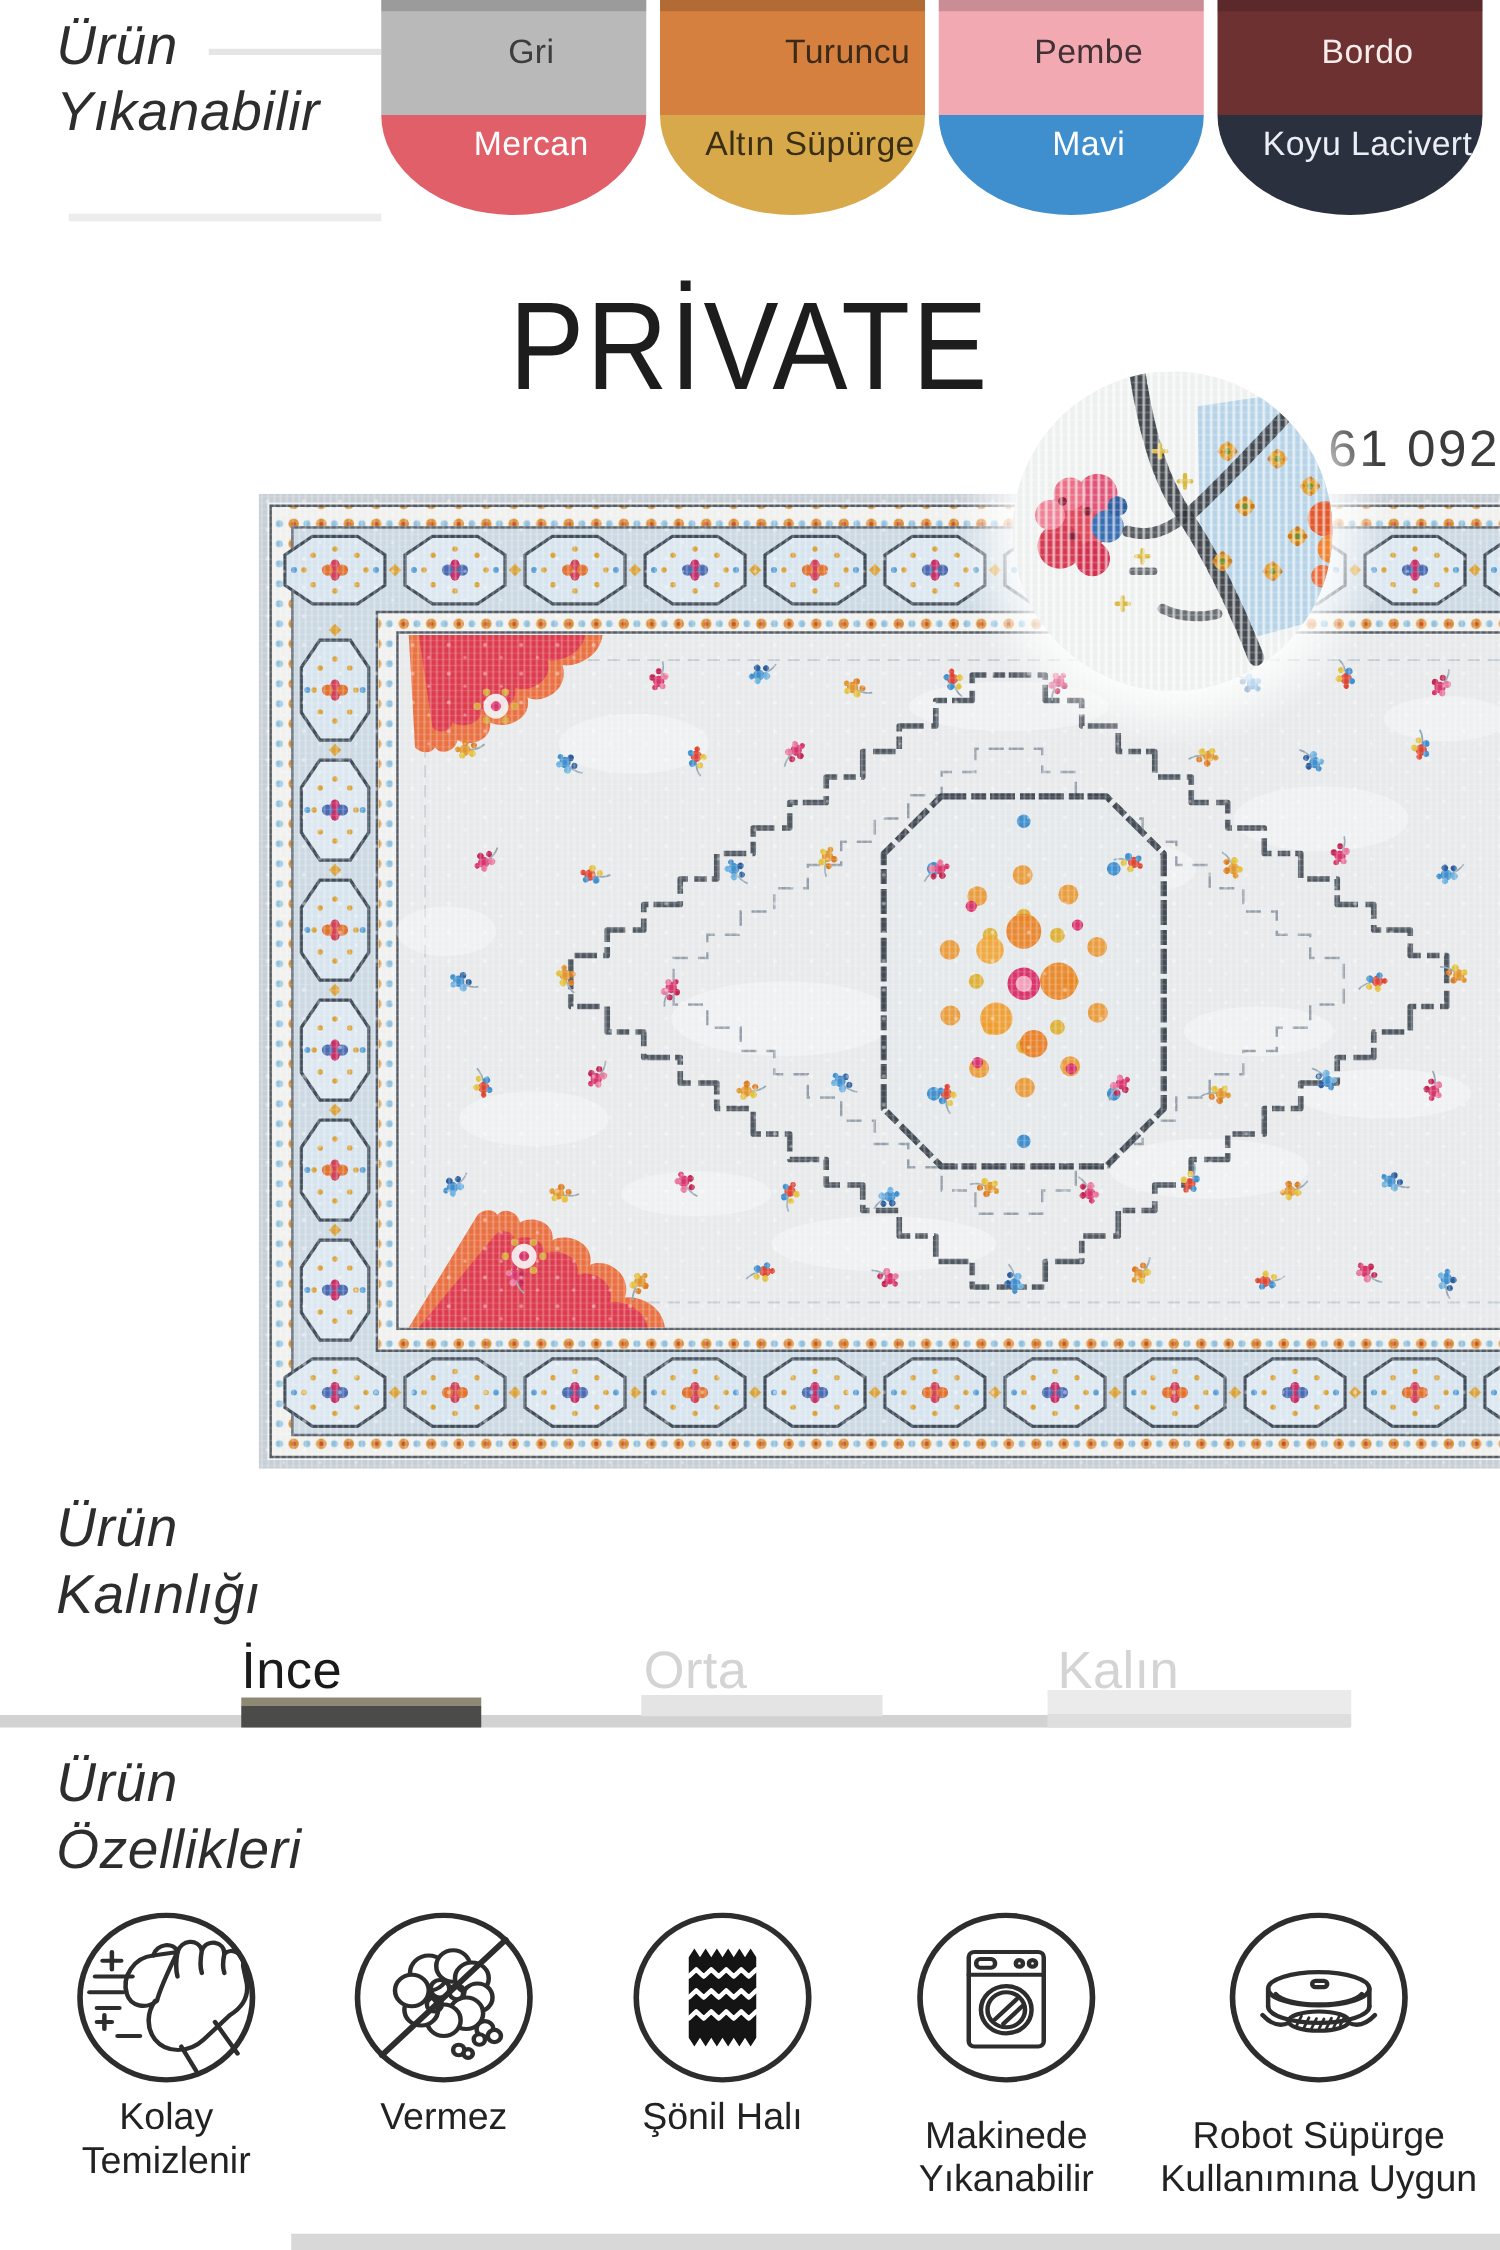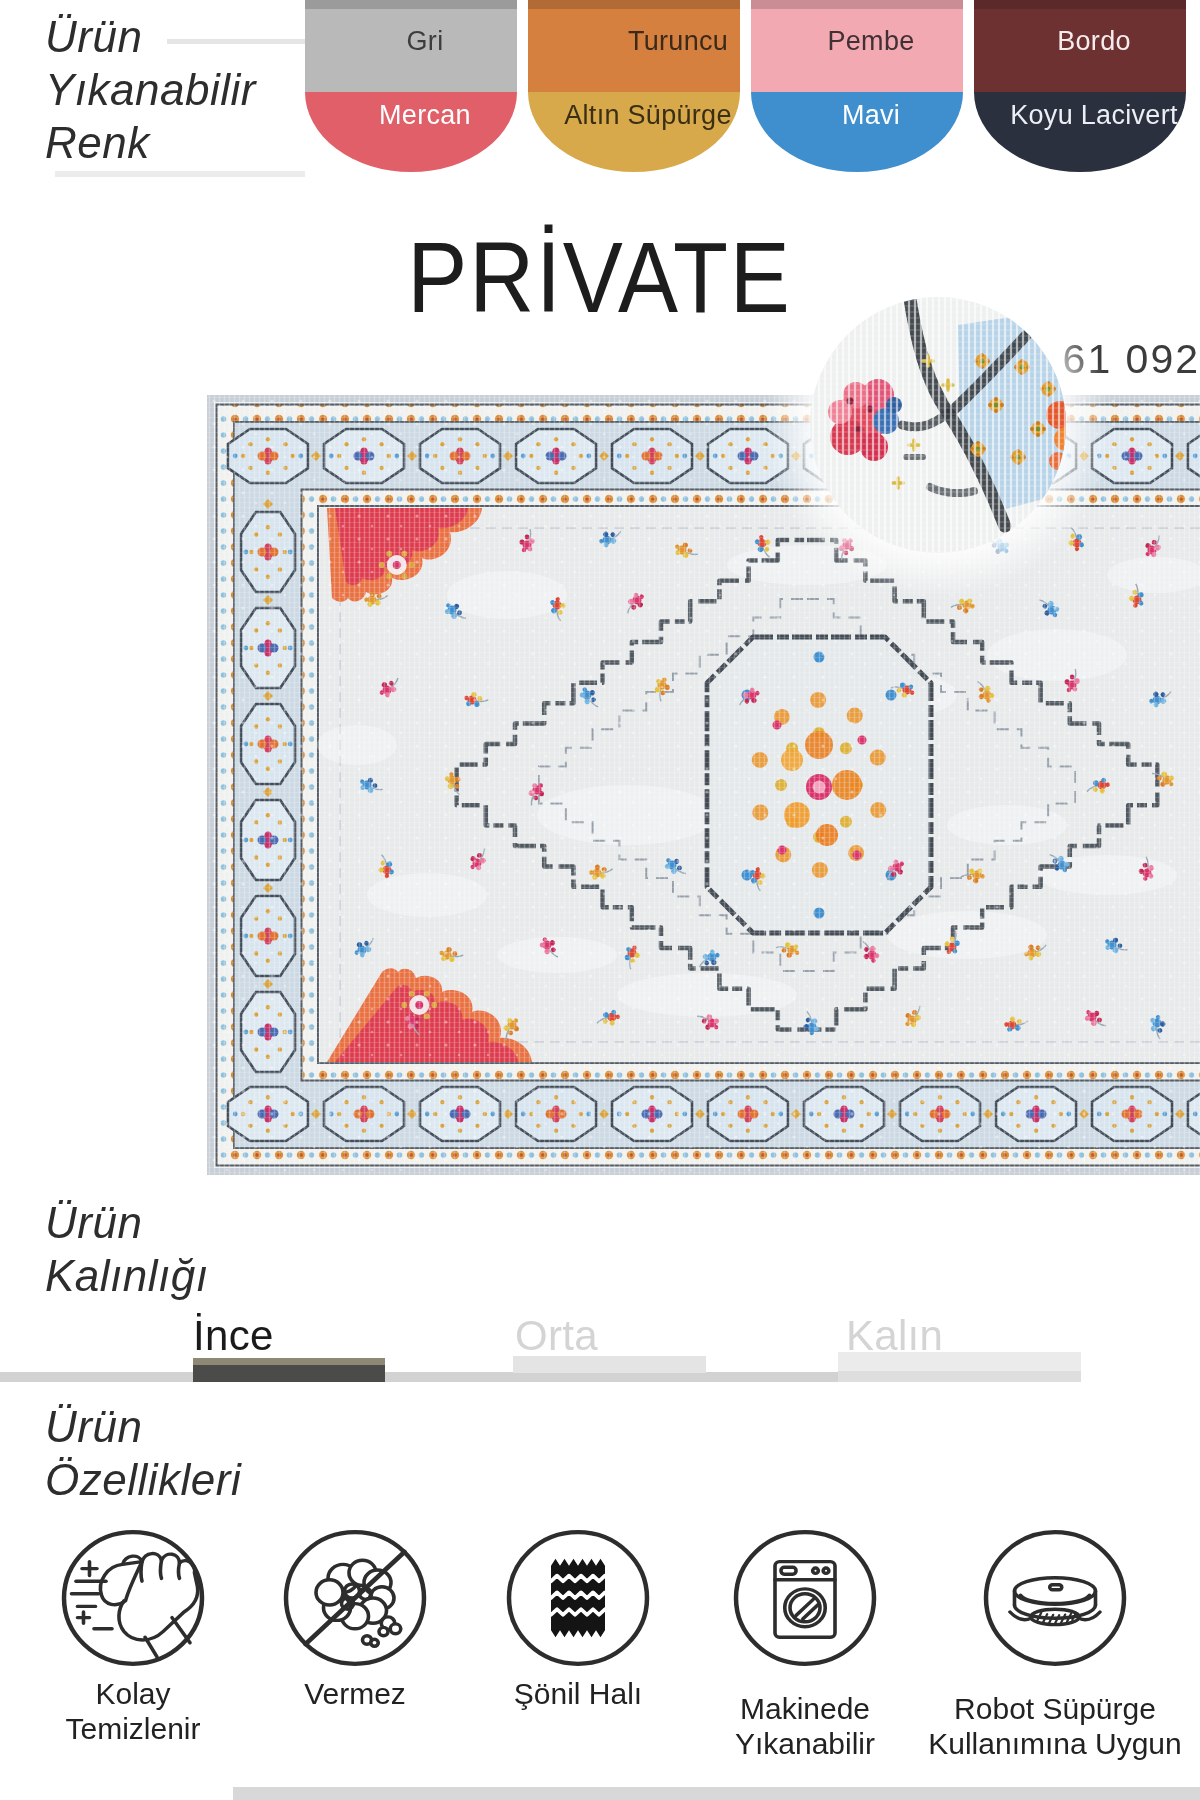--- a/index.html
+++ b/index.html
@@ -50,21 +50,20 @@
   .ficon .fwhite{fill:#ffffff;}
   .flabel{position:absolute;width:320px;text-align:center;font-size:30px;line-height:35px;color:#222222;white-space:nowrap;}
   #bottom-bar{position:absolute;left:233px;top:1787px;width:967px;height:13px;background:#d8d8d8;}
 </style>
 </head>
 <body>
 
 <div class="abs h-script" style="left:45px;top:10px;">
   <div>Ürün</div>
   <div>Yıkanabilir</div>
-  <div>Renk</div>
 </div>
 <div class="rule" style="left:167px;top:39px;width:138px;height:5px;"></div>
 <div class="rule" style="left:55px;top:171px;width:250px;height:6px;background:#ececec;"></div>
 
 <div class="capsule" style="left:305px;">
   <div class="half-top" style="background: rgb(185, 185, 185);"></div>
   <div class="half-bottom" style="background: rgb(224, 95, 104);"></div>
   <div class="shade"></div>
   <div class="cap-label t" style="color: rgb(61, 61, 61);">Gri</div>
   <div class="cap-label b" style="color: rgb(255, 255, 255);">Mercan</div>

